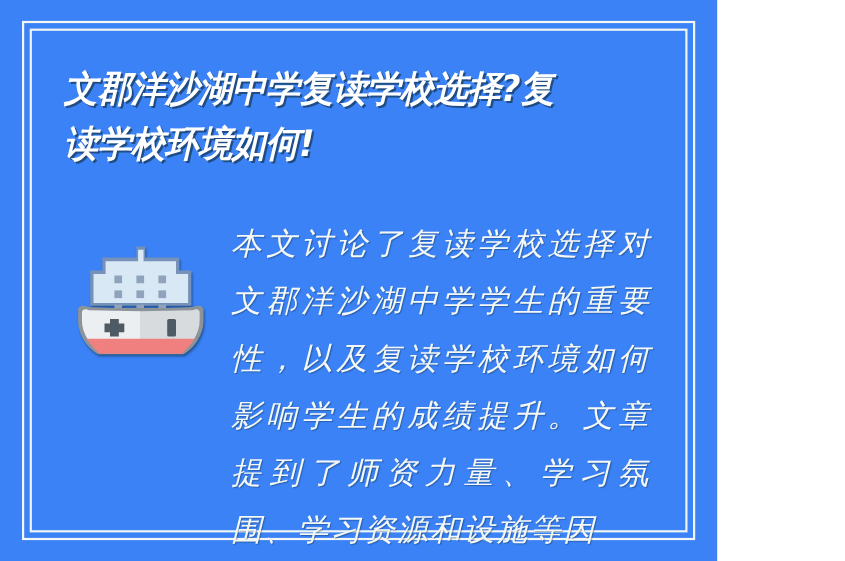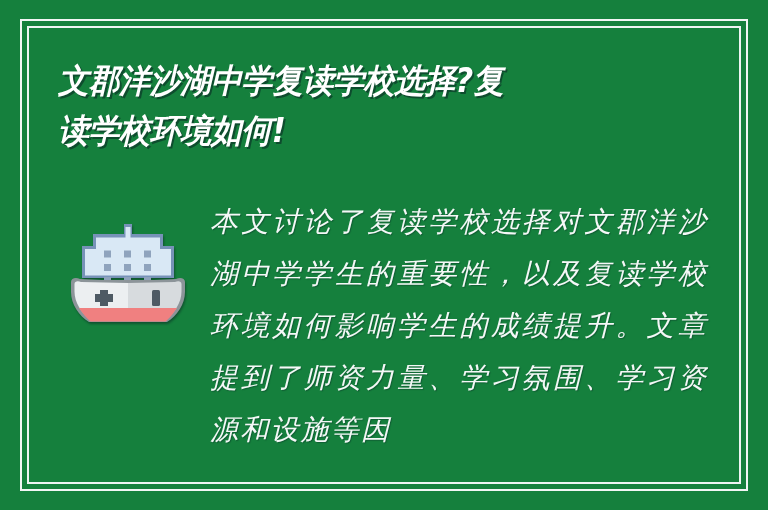--- a/index.html
+++ b/index.html
@@ -8,23 +8,23 @@
   }
   body {
     width: 768px;
     height: 510px;
     overflow: hidden;
     font-family: "Liberation Sans", sans-serif;
   }
 
   #card {
     position: relative;
-    width: 768px;
+    width: 652px;
     height: 510px;
-    background: #15803d;
+    background: #3b82f6;
     box-sizing: border-box;
     overflow: hidden;
   }
 
   
   .frame-outer {
     position: absolute;
     left: 20px;
     top: 19px;
     right: 20px;

